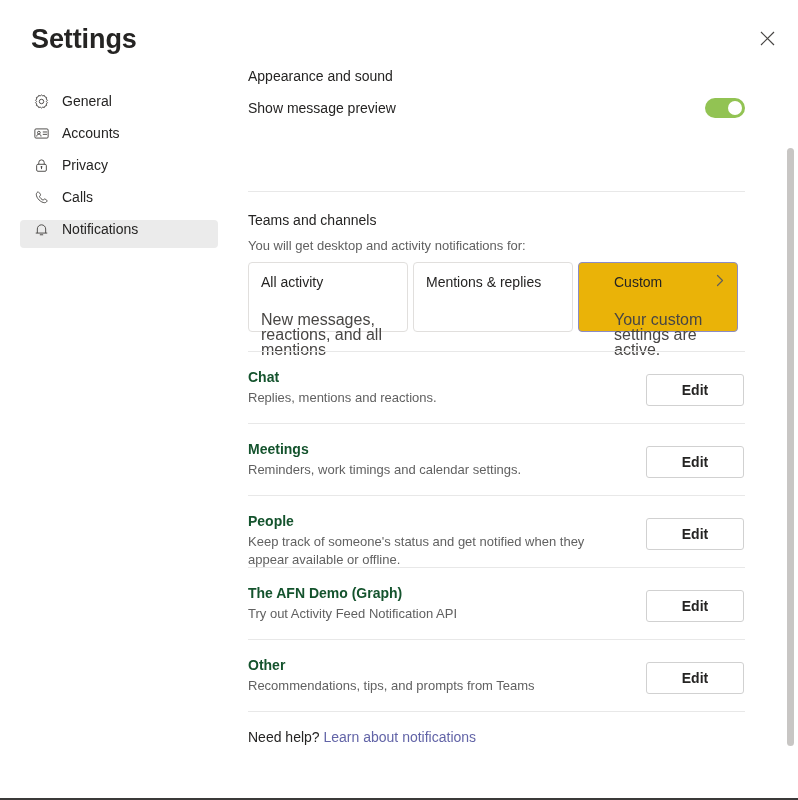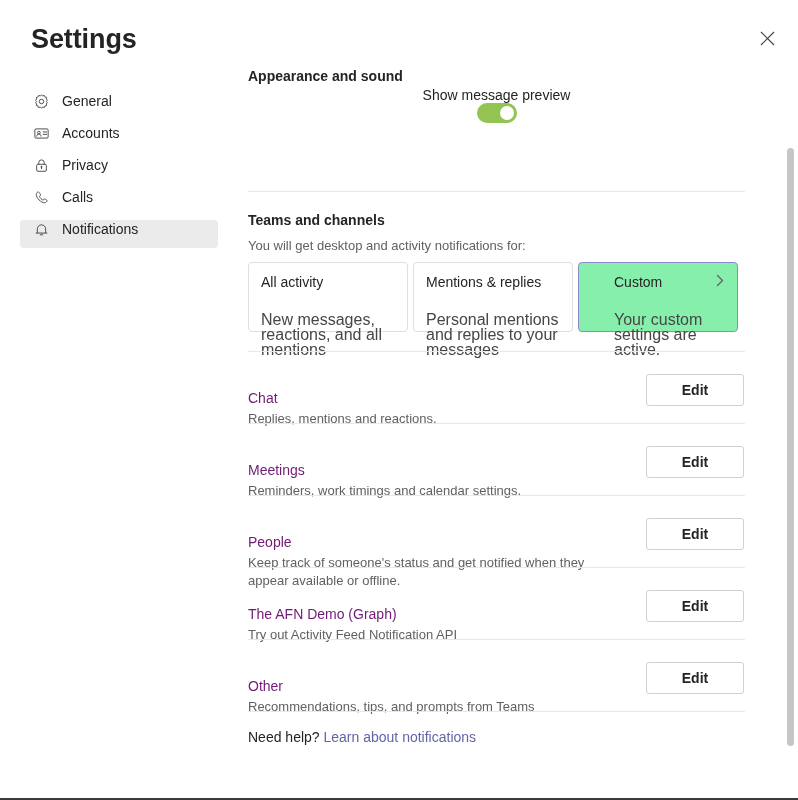--- a/index.html
+++ b/index.html
@@ -93,21 +93,21 @@
   
   .main {
     position: absolute;
     left: 248px;
     top: 0;
     width: 498px;
     height: 800px;
   }
   .sec-title {
     font-size: 14px;
-    font-weight: 700;
+    font-weight: 400;
     color: #252423;
   }
   .divider {
     height: 1px;
     background: #e8e8e8;
     width: 497px;
   }
 
   
   .appearance-head {
@@ -115,21 +115,21 @@
   }
   .toggle-row {
     position: absolute;
     left: 0;
     width: 497px;
     height: 26px;
     display: flex;
     align-items: center;
     justify-content: space-between;
   }
-  .toggle-row.r1 { top: 87px; flex-direction: column; }
+  .toggle-row.r1 { top: 95px; }
   .toggle-row.r2 { top: 144px; }
   .toggle-label {
     font-size: 14px;
     color: #252423;
   }
   .switch {
     width: 40px;
     height: 20px;
     border-radius: 10px;
     background: #92c353;
@@ -167,21 +167,21 @@
     height: 70px;
     box-sizing: border-box;
     border: 1px solid #e1dfdd;
     border-radius: 4px;
     background: #ffffff;
     padding: 10px 12px 0 12px;
     cursor: pointer;
     position: relative;
   }
   .card.active {
-    background: #86efac;
+    background: #eab308;
     border: 1px solid #8b8cc7;
     padding-left: 35px;
   }
   .card-title {
     font-size: 14px;
     color: #252423;
     line-height: 18px;
     white-space: nowrap;
   }
   .card-desc {
@@ -201,24 +201,23 @@
 
   
   .setting-row {
     position: absolute;
     left: 0;
     width: 497px;
   }
   .setting-text { width: 380px; }
   .setting-name {
     font-size: 14px;
-    font-weight: 400;
-    color: #701a75;
+    font-weight: 700;
+    color: #14532d;
     line-height: 19px;
-    margin-top: 21px;
   }
   .setting-desc {
     font-size: 13px;
     color: #616161;
     line-height: 18px;
     margin-top: 2px;
   }
   .edit-btn {
     position: absolute;
     right: 1px;
@@ -358,21 +357,20 @@
     <div class="sec-title teams-head">Teams and channels</div>
     <div class="teams-sub">You will get desktop and activity notifications for:</div>
 
     <div class="card-row">
       <div class="card">
         <div class="card-title">All activity</div>
         <div class="card-desc">New messages, reactions, and all mentions</div>
       </div>
       <div class="card">
         <div class="card-title">Mentions &amp; replies</div>
-        <div class="card-desc">Personal mentions and replies to your messages</div>
       </div>
       <div class="card active">
         <div class="card-title">Custom</div>
         <span class="card-chevron">
           <svg width="12" height="13" viewBox="0 0 12 13" fill="none" stroke="#605e5c" stroke-width="1.2">
             <path d="M3.5 1.5 L8.5 6.5 L3.5 11.5" stroke-linecap="round" stroke-linejoin="round"></path>
           </svg>
         </span>
         <div class="card-desc">Your custom settings are active.</div>
       </div>

